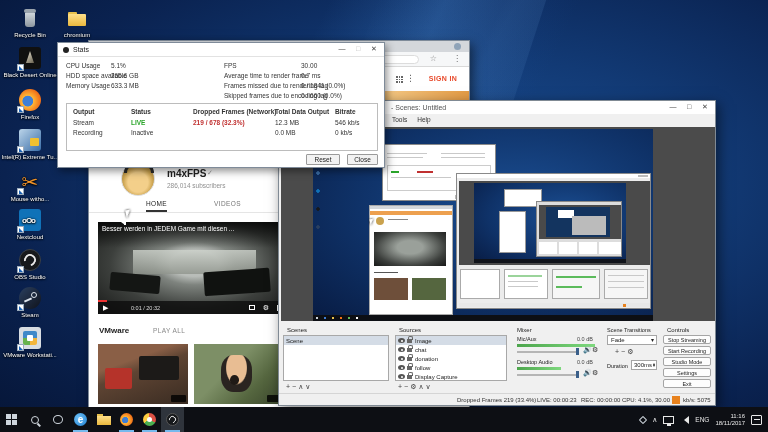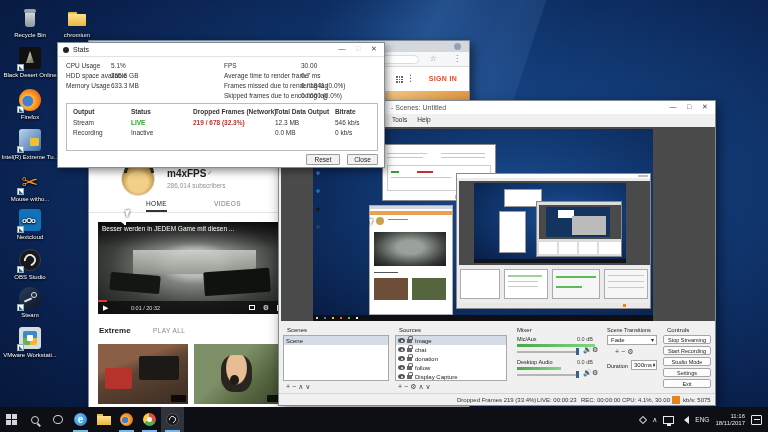--- a/index.html
+++ b/index.html
@@ -232,21 +232,21 @@
       <div style="position:absolute;left:0;bottom:0;width:100%;height:13px;background:rgba(12,12,12,.8);"></div>
       <div style="position:absolute;left:0;bottom:12px;width:9px;height:2px;background:#e33;"></div>
       <span class="abs" style="left:5px;bottom:2px;font-size:7px;color:#fff;">▶</span>
       <div class="spk abs" style="left:20px;bottom:3px;"></div>
       <span class="abs" style="left:33px;bottom:3px;font-size:5.5px;color:#ddd;">0:01 / 20:32</span>
       <span class="abs" style="right:22px;bottom:2px;font-size:7px;color:#fff;">⚙</span>
       <div class="abs" style="right:36px;bottom:4px;width:6px;height:5px;border:1px solid #fff;"></div>
       <div class="abs" style="right:7px;bottom:3px;width:7px;height:6px;border:1px solid #fff;"></div>
     </div>
 
-    <span class="abs" style="left:10px;top:222px;font-size:8px;font-weight:bold;color:#222;">Extreme</span>
+    <span class="abs" style="left:10px;top:222px;font-size:8px;font-weight:bold;color:#222;">VMware</span>
     <span class="abs" style="left:64px;top:223px;font-size:6.5px;color:#888;letter-spacing:.4px;">PLAY ALL</span>
 
     <div class="abs" style="left:9px;top:240px;width:90px;height:60px;background:
         linear-gradient(160deg,#8a5f46 0 30%,#5e4433 45%,#3a2c22 100%);overflow:hidden;">
       <div style="position:absolute;left:8%;top:40%;width:30%;height:35%;background:#b5332a;border-radius:2px;"></div>
       <div style="position:absolute;left:45%;top:20%;width:45%;height:40%;background:#1c1a18;border-radius:2px;"></div>
       <div style="position:absolute;right:2px;bottom:2px;width:15px;height:7px;background:rgba(0,0,0,.8);border-radius:1px;"></div>
     </div>
     <div class="abs" style="left:105px;top:240px;width:90px;height:60px;background:
         linear-gradient(135deg,#7d8f66 0 40%,#55663f 70%,#39452b 100%);overflow:hidden;">

